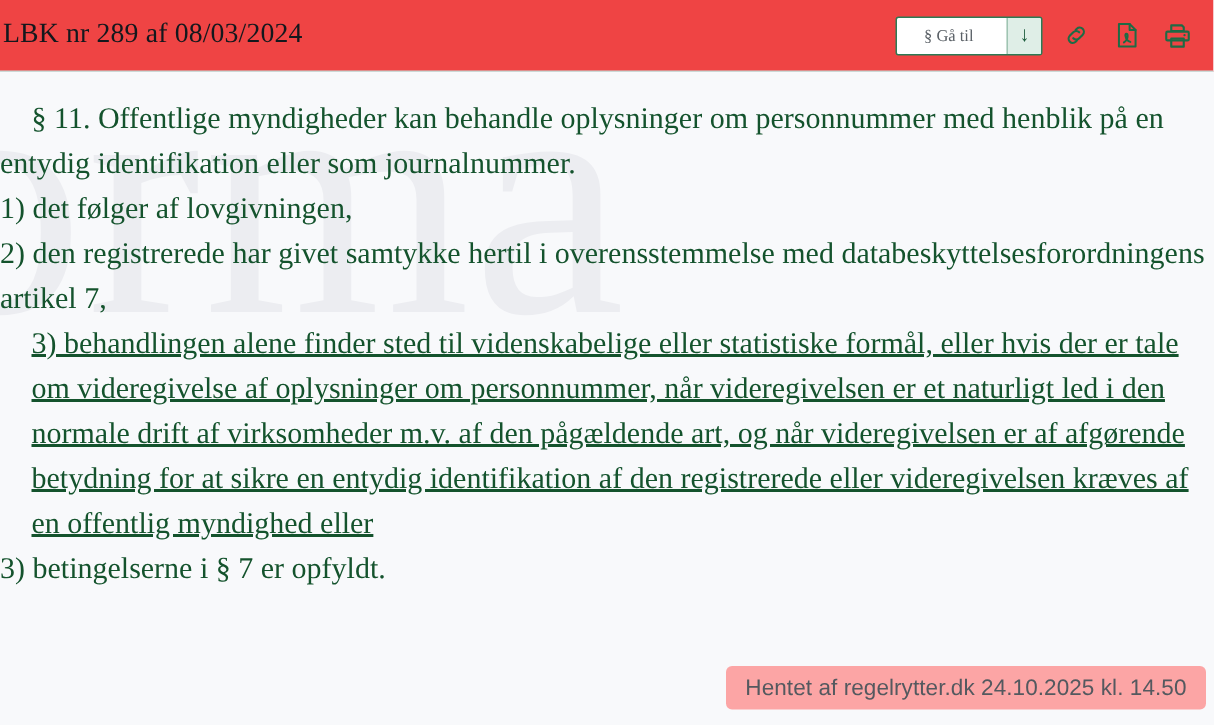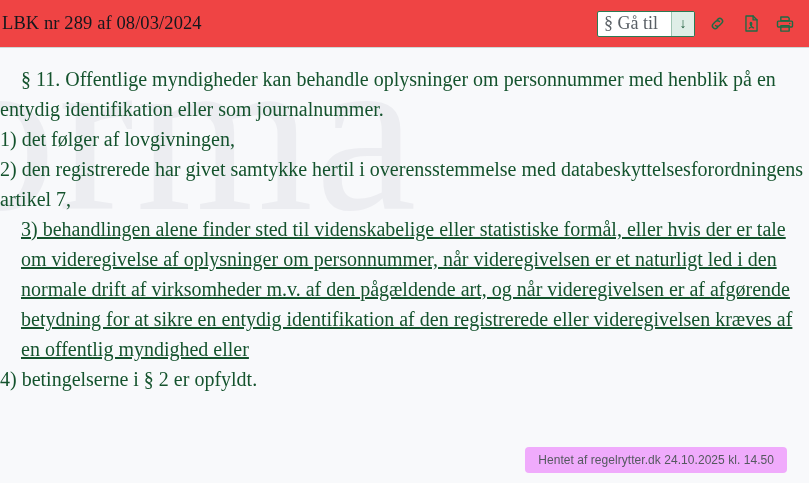--- a/index.html
+++ b/index.html
@@ -77,24 +77,25 @@
     width: 98px;
     background: #ffffff;
     overflow: hidden;
   }
   .goto-input {
     flex: 1 1 auto;
     border: none;
     outline: none;
     background: transparent;
     font-family: "Liberation Serif", serif;
-    font-size: 18px;
+    font-size: 11px;
     color: #3a3f45;
     padding: 0 4px 0 6px;
     min-width: 0;
+    margin-left: 12px;
   }
   .goto-input::placeholder {
     color: #5a6066;
     opacity: 1;
   }
   .goto-btn {
     width: 23px;
     flex: 0 0 23px;
     background: #dfeee7;
     border: none;
@@ -148,28 +149,28 @@
     text-decoration: underline;
   }
   .para.hang-out {
     padding-left: 0;
   }
   .stk-label { font-style: italic; }
 
   
   .footer-stamp {
     position: absolute;
-    right: 22px;
+    right: 5px;
     bottom: 10px;
     z-index: 3;
-    background: #f0abfc;
+    background: #fca5a5;
     border-radius: 4px;
     padding: 6px 13px;
     font-family: "Liberation Sans", sans-serif;
-    font-size: 12px;
+    font-size: 15px;
     color: #54595f;
     letter-spacing: 0.05px;
     white-space: nowrap;
   }
 </style>
 </head>
 <body>
 
 <div class="watermark-layer">
   <div class="watermark-text">nforma</div>
@@ -210,16 +211,16 @@
     </button>
 
   </div>
 </div>
 
 <div class="doc-body">
   <p class="para indent-first">§ 11. Offentlige myndigheder kan behandle oplysninger om personnummer med henblik på en entydig identifikation eller som journalnummer.</p>
   <p class="para hang-out">1) det følger af lovgivningen,</p>
   <p class="para hang-out">2) den registrerede har givet samtykke hertil i overensstemmelse med databeskyttelsesforordningens artikel 7,</p>
   <p class="para hang">3) behandlingen alene finder sted til videnskabelige eller statistiske formål, eller hvis der er tale om videregivelse af oplysninger om personnummer, når videregivelsen er et naturligt led i den normale drift af virksomheder m.v. af den pågældende art, og når videregivelsen er af afgørende betydning for at sikre en entydig identifikation af den registrerede eller videregivelsen kræves af en offentlig myndighed eller</p>
-  <p class="para hang-out">4) betingelserne i § 2 er opfyldt.</p>
+  <p class="para hang-out">3) betingelserne i § 7 er opfyldt.</p>
 </div>
 
 <div class="footer-stamp">Hentet af regelrytter.dk 24.10.2025 kl. 14.50</div>
 
 </body></html>

